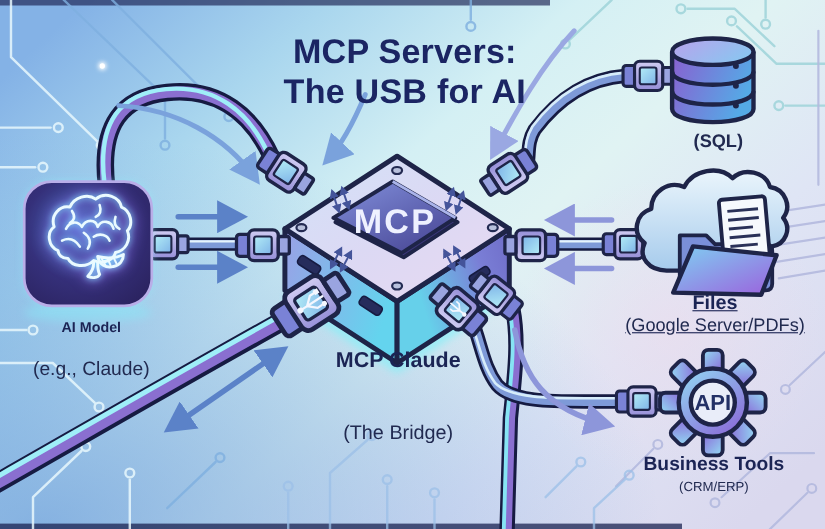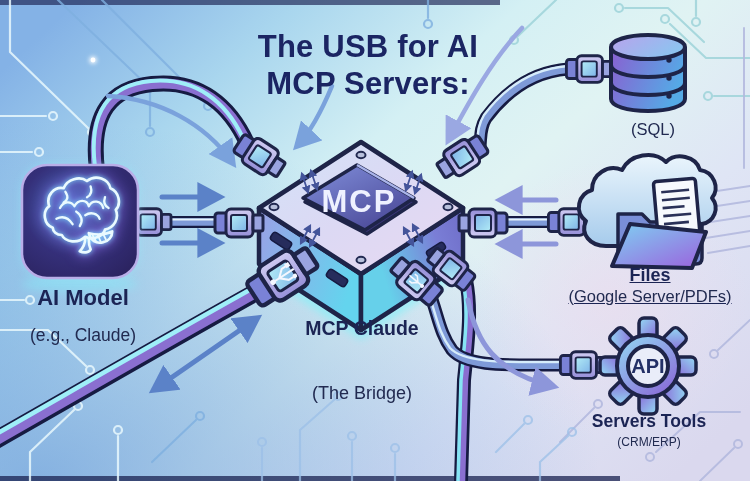--- a/index.html
+++ b/index.html
@@ -4,23 +4,23 @@
 <style>
   html,body{margin:0;padding:0;background:#222;}
   .stage{position:relative;width:750px;height:481px;overflow:hidden;
          font-family:"Liberation Sans","DejaVu Sans",sans-serif;}
   .stage svg{position:absolute;left:0;top:0;}
   .title{position:absolute;left:198px;top:28px;width:340px;text-align:center;}
   .title .t1{font-size:31px;font-weight:800;line-height:37px;color:#1b2563;letter-spacing:.2px;}
   .label{position:absolute;text-align:center;color:#1b2454;}
   .label .l1{font-weight:bold;line-height:22px;}
   .label .l2{font-weight:400;line-height:21px;color:#212a50;}
-  .lab-ai{left:8px;top:287px;width:150px;}   .lab-ai .l1{font-size:22px;} .lab-ai .l2{font-size:17.5px;margin-top:16px;}
+  .lab-ai{left:8px;top:287px;width:150px;}   .lab-ai .l1{font-size:13px;} .lab-ai .l2{font-size:17.5px;margin-top:16px;}
   .lab-hub{left:280px;top:317px;width:164px;}.lab-hub .l1{font-size:19.5px;} .lab-hub .l2{font-size:18px;margin-top:44px;}
-  .lab-db{left:556px;top:119px;width:194px;} .lab-db .l1{font-size:17.5px;} .lab-db .l2{font-size:16.5px;}
+  .lab-db{left:556px;top:119px;width:194px;} .lab-db .l1{font-size:17.5px;} .lab-db .l2{font-size:16.5px;font-weight:bold;}
   .lab-files{left:550px;top:264px;width:200px;text-decoration:underline;} .lab-files .l1{font-size:18px;} .lab-files .l2{font-size:16.5px;}
   .lab-biz{left:554px;top:410px;width:190px;} .lab-biz .l1{font-size:17.5px;} .lab-biz .l2{font-size:12px;}
 </style>
 </head>
 <body>
 
 <div class="stage">
 <svg width="750" height="481" viewBox="0 0 750 481">
 <defs>
   <linearGradient id="bgGrad" x1="0" y1="0.15" x2="1" y2="0.85">
@@ -372,22 +372,22 @@
     <rect x="-9" y="-48" width="18" height="24" rx="5" transform="translate(648,366) rotate(270)"></rect>
     <rect x="-9" y="-48" width="18" height="24" rx="5" transform="translate(648,366) rotate(315)"></rect>
   </g>
   <circle cx="648" cy="366" r="31" fill="url(#gearGrad)" stroke="#1e2448" stroke-width="4"></circle>
   <circle cx="648" cy="366" r="20" fill="#e9edf9" stroke="#1e2448" stroke-width="4"></circle>
   <text x="648" y="373" text-anchor="middle" font-size="20" font-weight="bold" fill="#233066" font-family="Liberation Sans, DejaVu Sans, sans-serif">API</text>
 </g>
 </svg>
 
 <div class="title">
+  <div class="t1">MCP Servers:</div>
   <div class="t1">The USB for AI</div>
-  <div class="t1">MCP Servers:</div>
 </div>
 
 <div class="label lab-ai">
   <div class="l1">AI Model</div>
   <div class="l2">(e.g., Claude)</div>
 </div>
 
 <div class="label lab-hub">
   <div class="l1">MCP Claude</div>
   <div class="l2">(The Bridge)</div>
@@ -396,16 +396,16 @@
 <div class="label lab-db">
   <div class="l2">(SQL)</div>
 </div>
 
 <div class="label lab-files">
   <div class="l1">Files</div>
   <div class="l2">(Google Server/PDFs)</div>
 </div>
 
 <div class="label lab-biz">
-  <div class="l1">Servers Tools</div>
+  <div class="l1">Business Tools</div>
   <div class="l2">(CRM/ERP)</div>
 </div>
 </div>
 
 </body></html>

